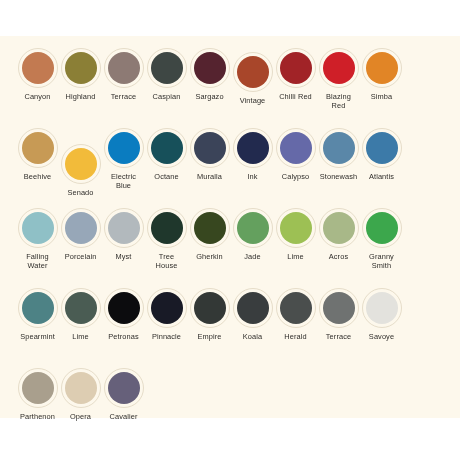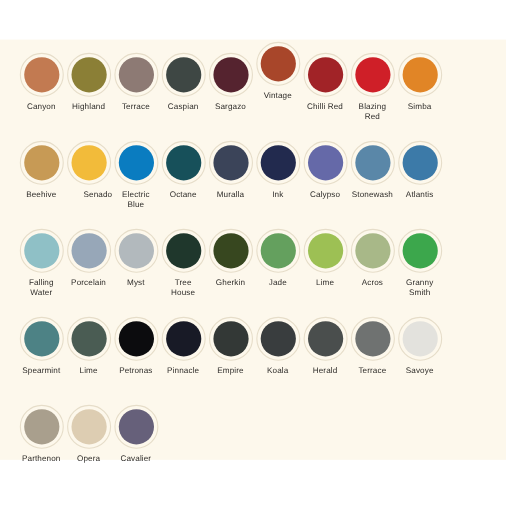--- a/index.html
+++ b/index.html
@@ -88,21 +88,21 @@
           <div class="swatch-dot" style="background: rgb(62, 71, 68);"></div>
         </div>
         <div class="swatch-label">Caspian</div>
       </div>
       <div class="swatch-cell" style="left: 188px; top: 12px;">
         <div class="swatch-ring">
           <div class="swatch-dot" style="background: rgb(85, 35, 47);"></div>
         </div>
         <div class="swatch-label">Sargazo</div>
       </div>
-      <div class="swatch-cell" style="left: 231px; top: 2px;">
+      <div class="swatch-cell" style="left: 231px; top: 16px;">
         <div class="swatch-ring">
           <div class="swatch-dot" style="background: rgb(168, 70, 42);"></div>
         </div>
         <div class="swatch-label">Vintage</div>
       </div>
       <div class="swatch-cell" style="left: 274px; top: 12px;">
         <div class="swatch-ring">
           <div class="swatch-dot" style="background: rgb(161, 35, 39);"></div>
         </div>
         <div class="swatch-label">Chilli Red</div>
@@ -119,21 +119,21 @@
           <div class="swatch-dot" style="background: rgb(225, 133, 38);"></div>
         </div>
         <div class="swatch-label">Simba</div>
       </div>
       <div class="swatch-cell" style="left: 16px; top: 92px;">
         <div class="swatch-ring">
           <div class="swatch-dot" style="background: rgb(199, 154, 85);"></div>
         </div>
         <div class="swatch-label">Beehive</div>
       </div>
-      <div class="swatch-cell" style="left: 59px; top: 92px; text-align: right;">
+      <div class="swatch-cell" style="left: 59px; top: 108px;">
         <div class="swatch-ring">
           <div class="swatch-dot" style="background: rgb(242, 187, 58);"></div>
         </div>
         <div class="swatch-label">Senado</div>
       </div>
       <div class="swatch-cell" style="left: 102px; top: 92px;">
         <div class="swatch-ring">
           <div class="swatch-dot" style="background: rgb(10, 124, 192);"></div>
         </div>
         <div class="swatch-label">Electric

